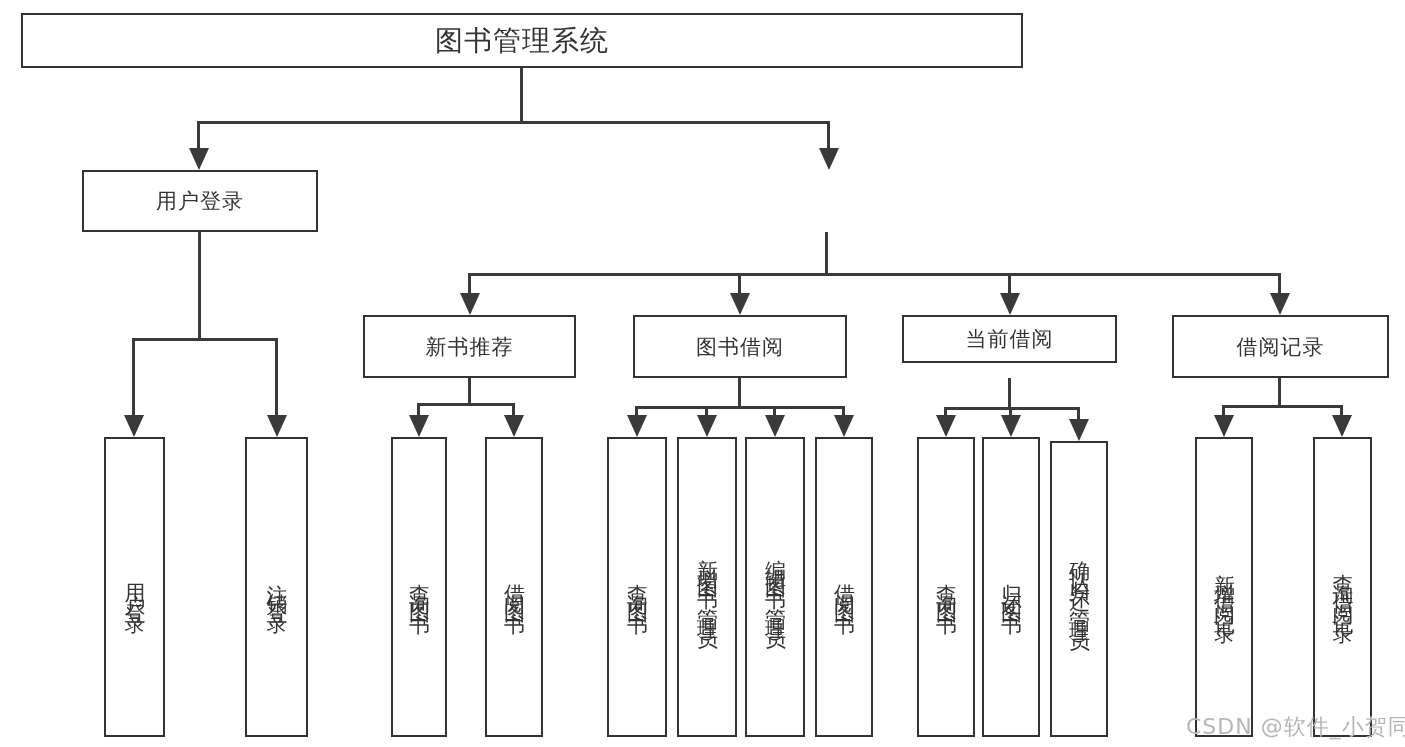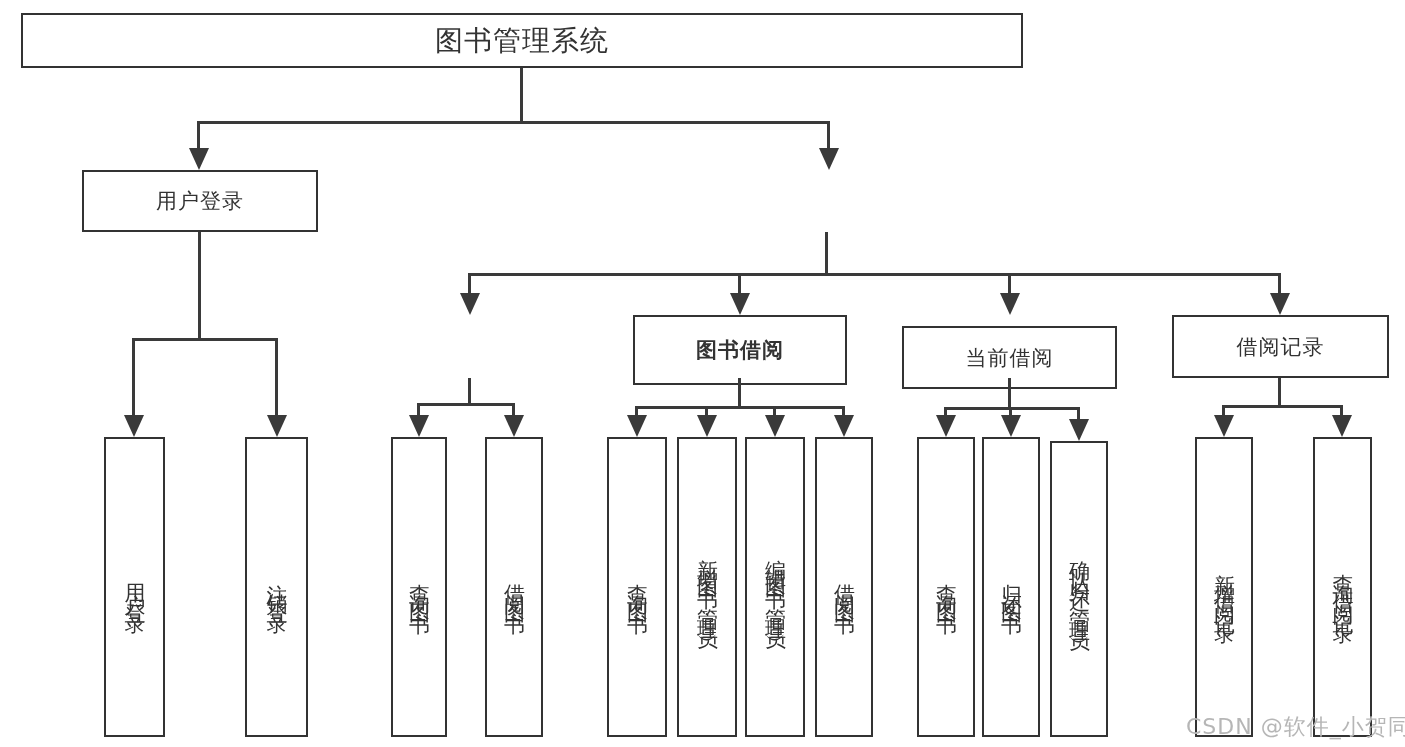--- a/index.html
+++ b/index.html
@@ -58,24 +58,27 @@
   <div class="hline" style="left:468px;top:273px;width:813px;"></div>
   <div class="vline" style="left:468px;top:273px;height:24px;"></div>
   <div class="arrow" style="left:460px;top:293px;"></div>
   <div class="vline" style="left:738px;top:273px;height:24px;"></div>
   <div class="arrow" style="left:730px;top:293px;"></div>
   <div class="vline" style="left:1008px;top:273px;height:24px;"></div>
   <div class="arrow" style="left:1000px;top:293px;"></div>
   <div class="vline" style="left:1278px;top:273px;height:24px;"></div>
   <div class="arrow" style="left:1270px;top:293px;"></div>
 
-  <div class="hbox" style="left:633px;top:315px;width:214px;height:70px;font-weight:bold;">
+  <div class="hbox" style="left:363px;top:315px;width:213px;height:63px;">
+    <span>新书推荐</span>
+  </div>
+  <div class="hbox" style="left:633px;top:315px;width:214px;height:63px;">
     <span>图书借阅</span>
   </div>
-  <div class="hbox" style="left:902px;top:326px;width:215px;height:63px;">
+  <div class="hbox" style="left:902px;top:315px;width:215px;height:48px;">
     <span>当前借阅</span>
   </div>
   <div class="hbox" style="left:1172px;top:315px;width:217px;height:63px;">
     <span>借阅记录</span>
   </div>
 
   <div class="vline" style="left:468px;top:378px;height:25px;"></div>
   <div class="hline" style="left:417px;top:403px;width:98px;"></div>
   <div class="vline" style="left:417px;top:403px;height:16px;"></div>
   <div class="arrow" style="left:409px;top:415px;"></div>

